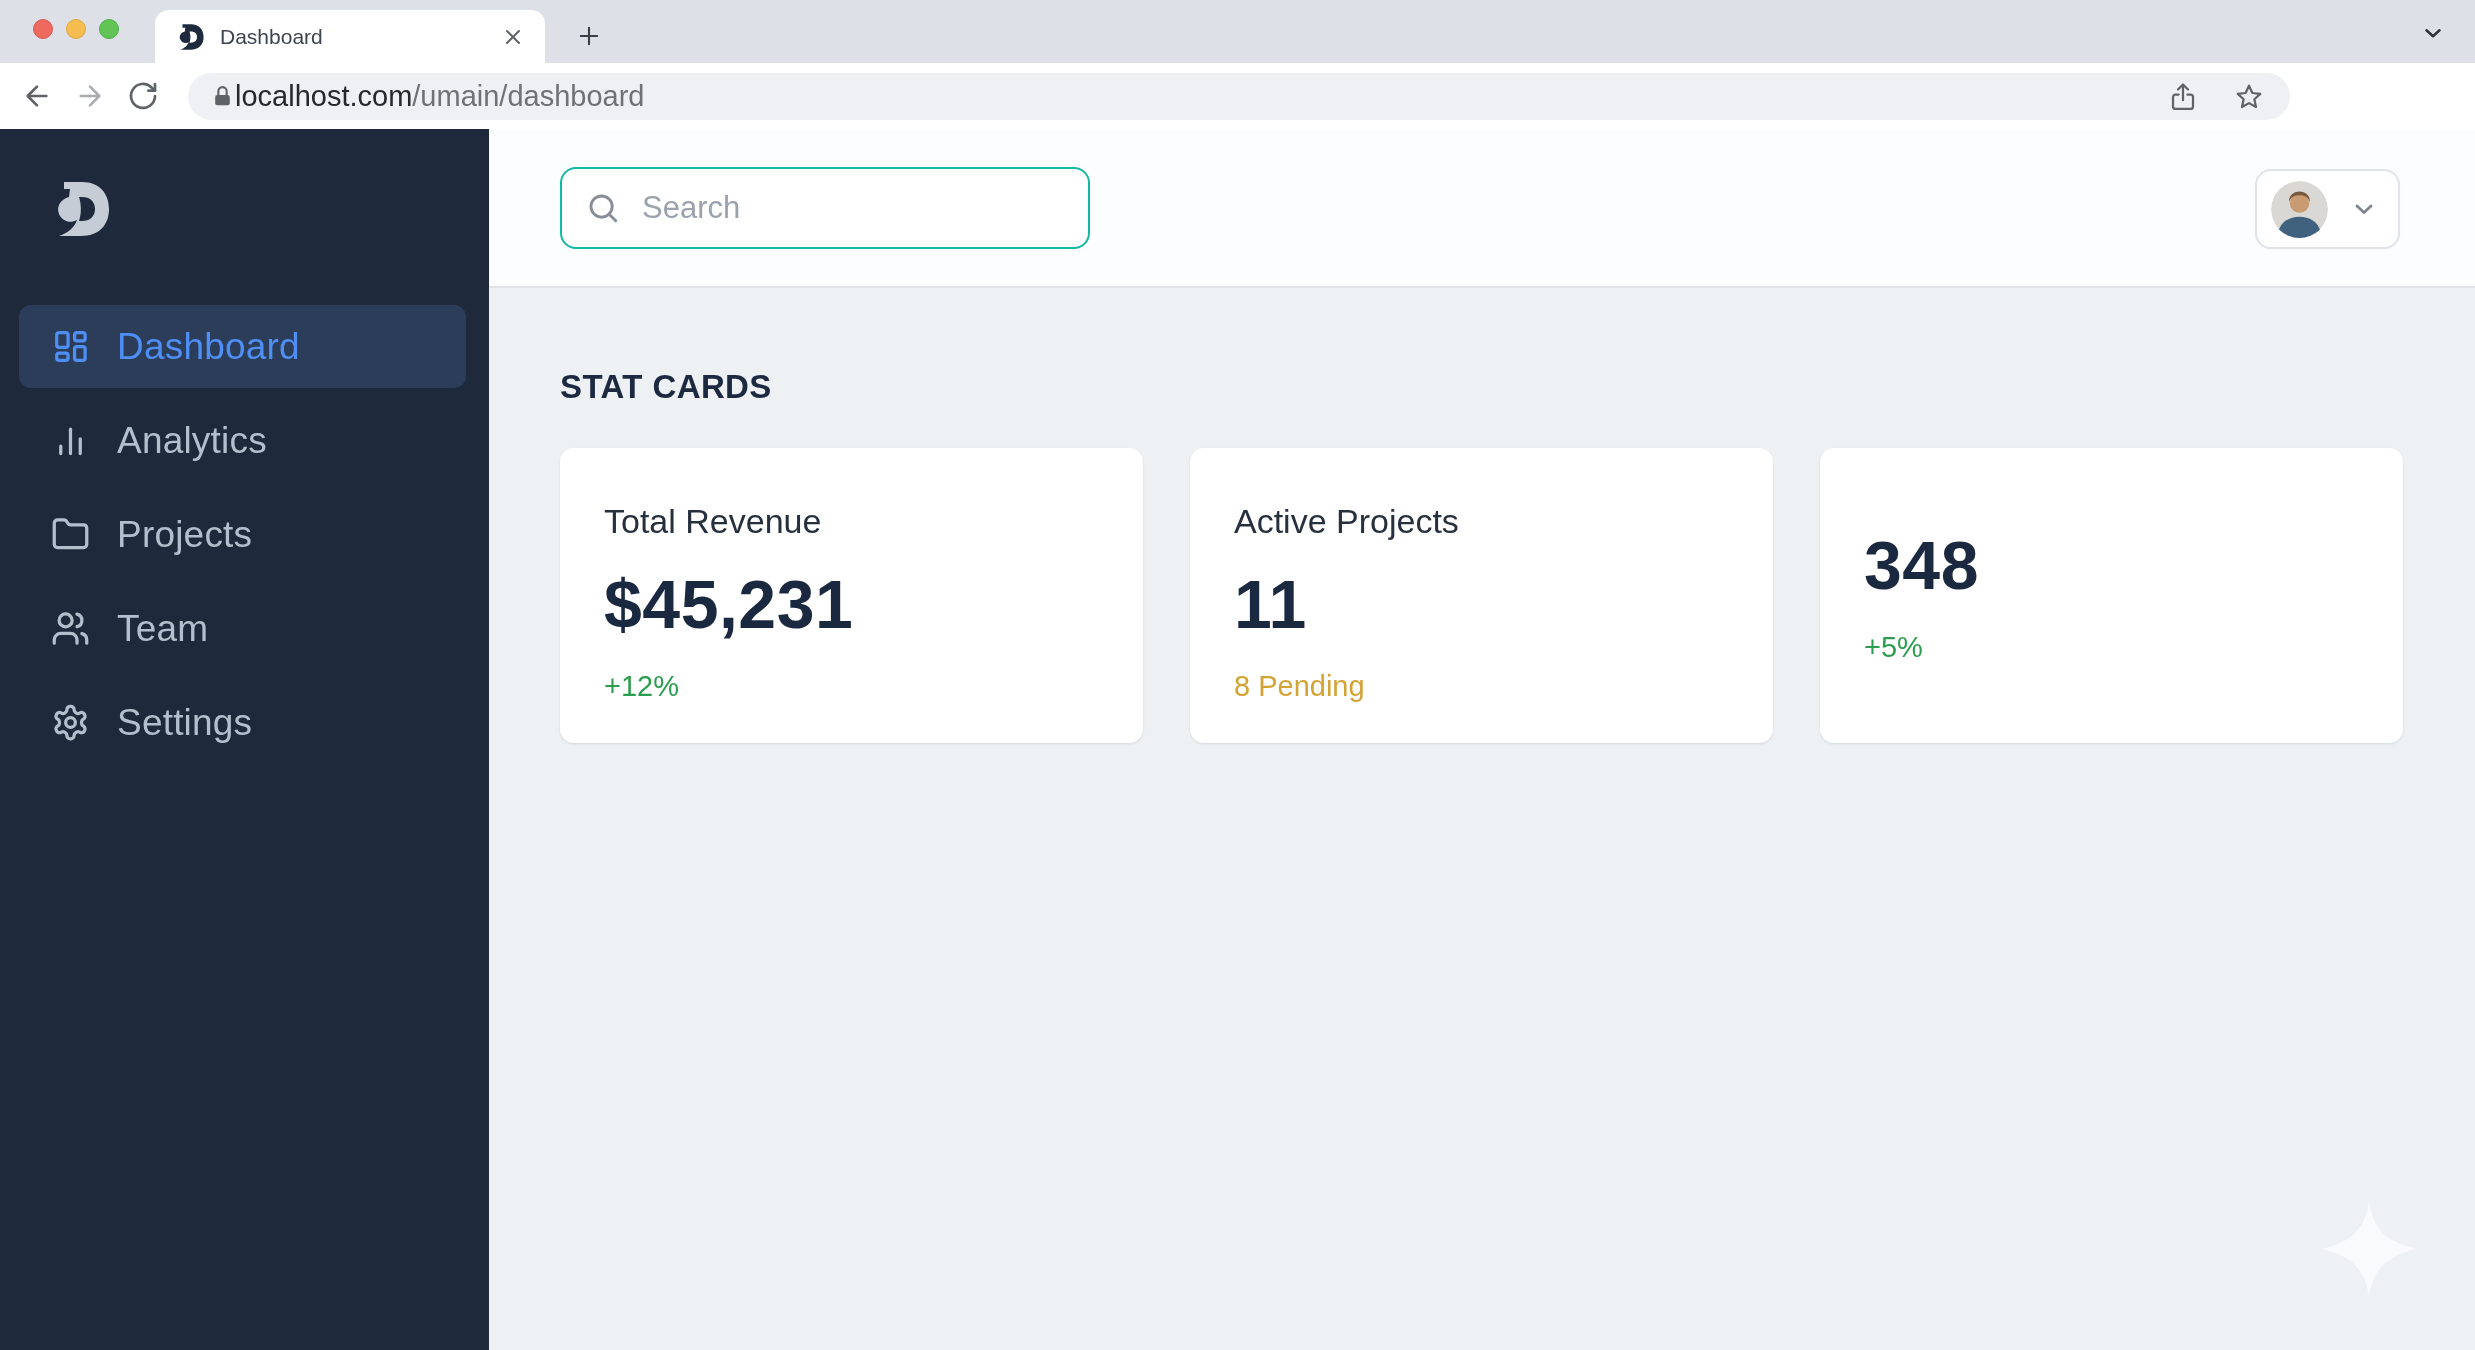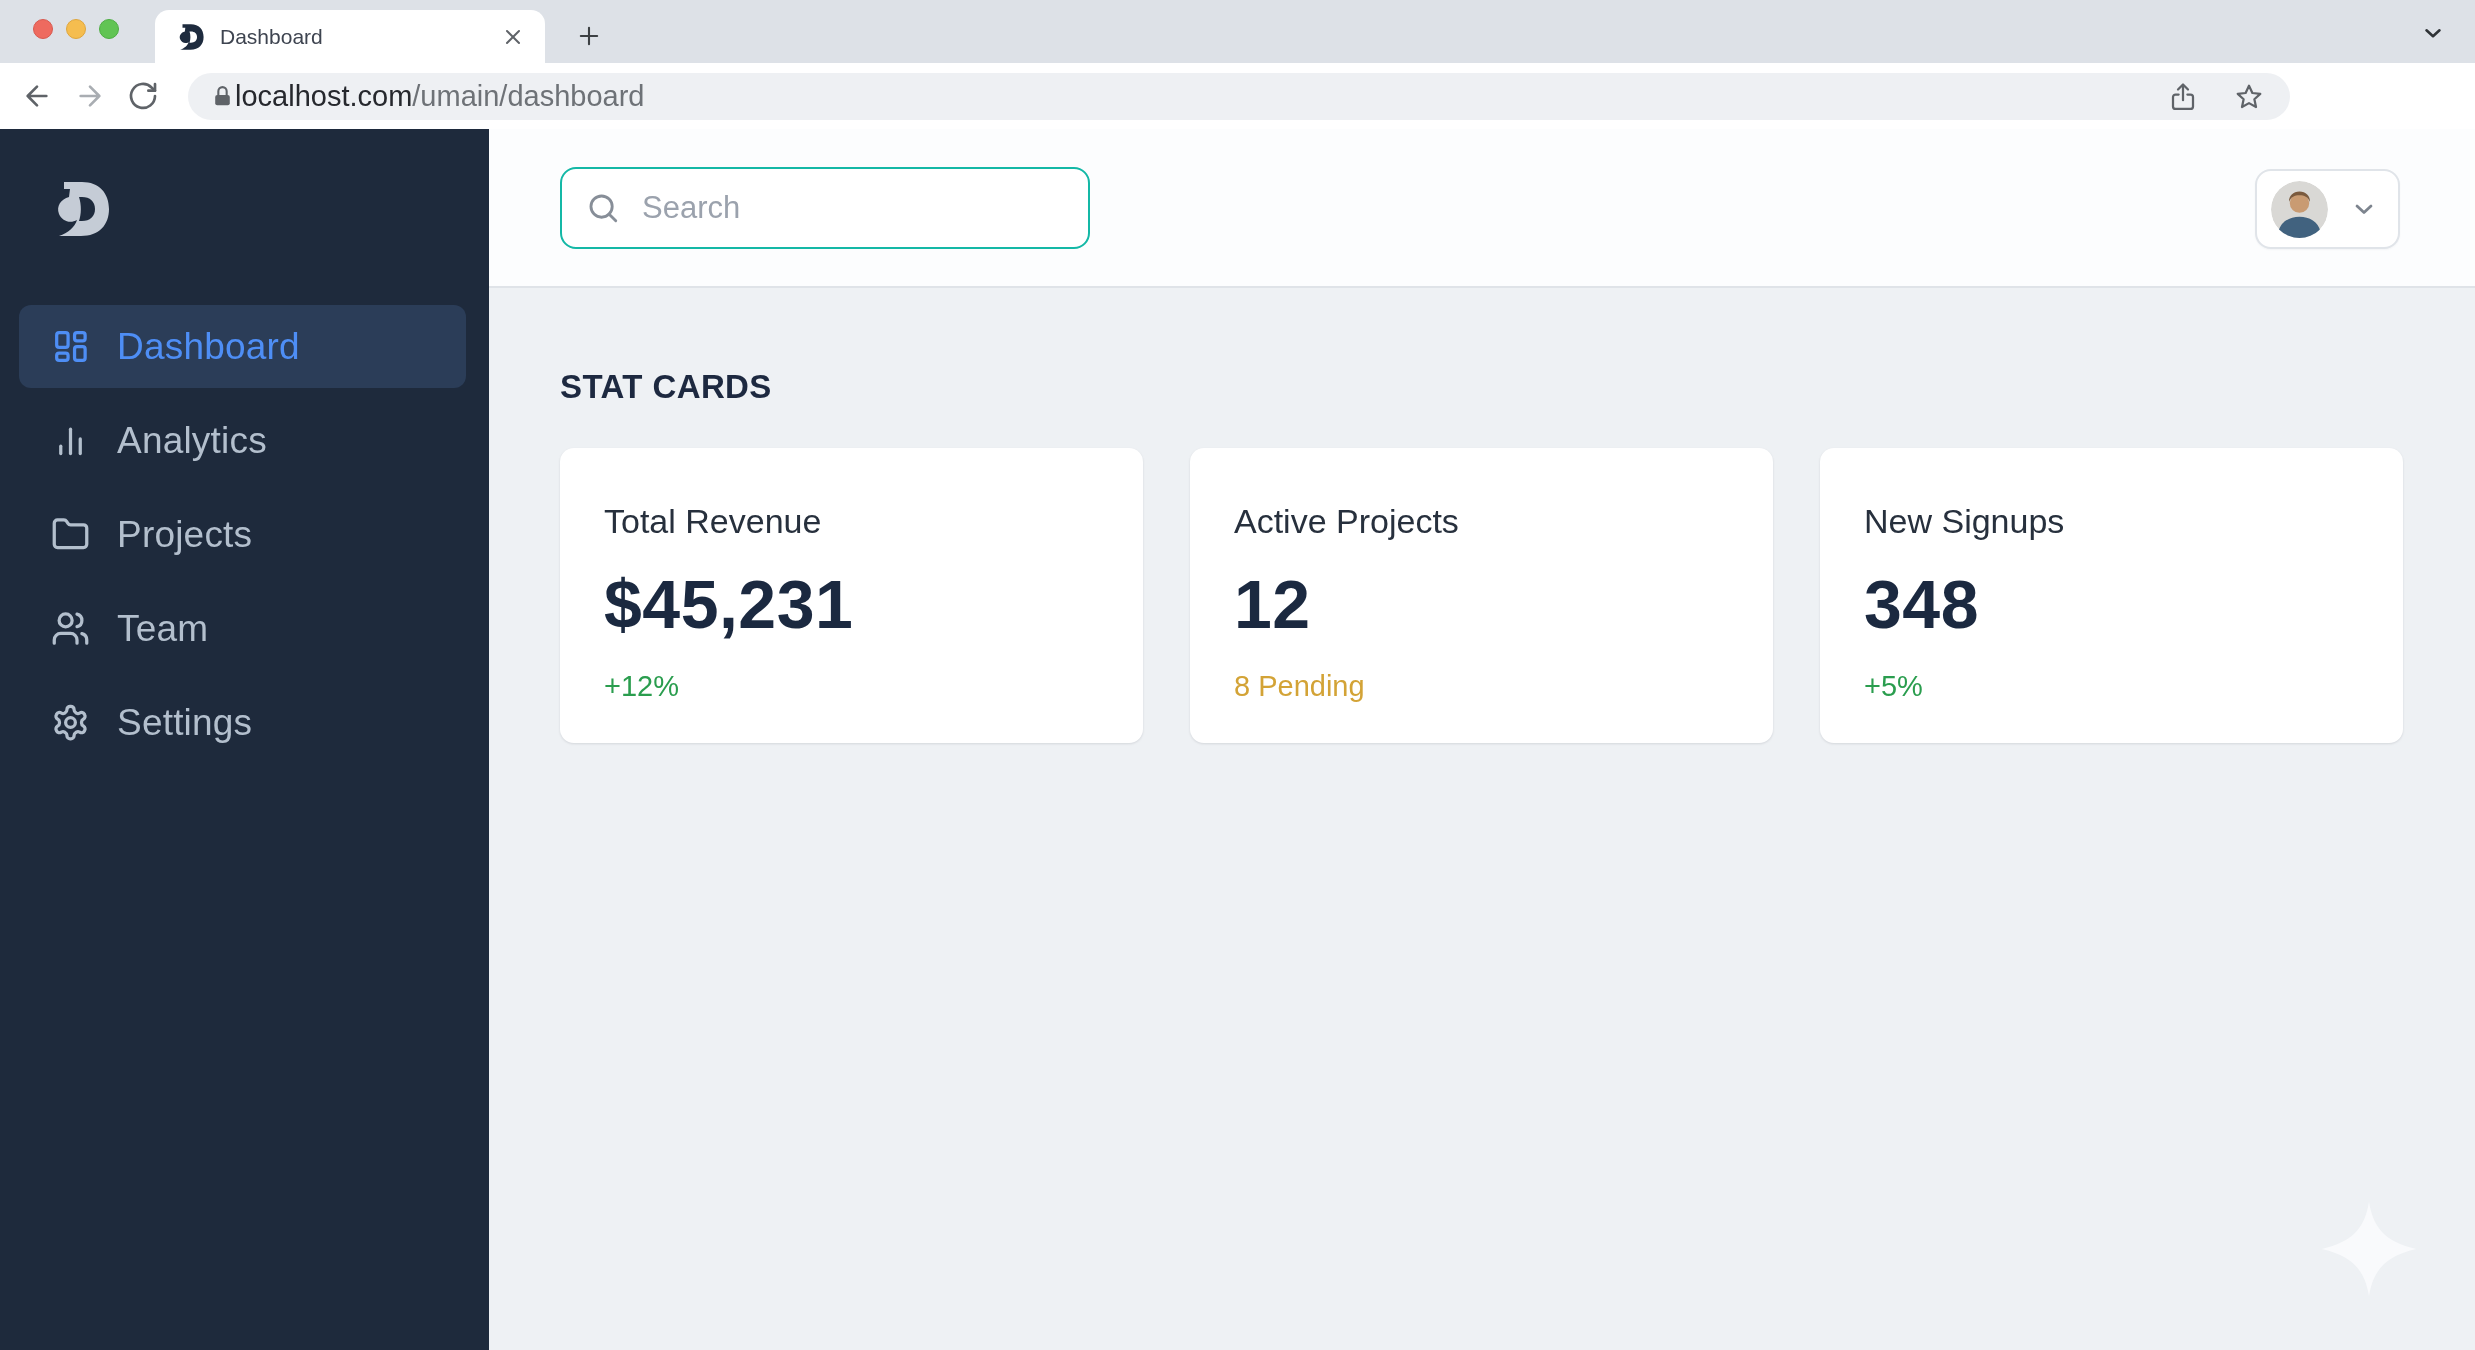--- a/index.html
+++ b/index.html
@@ -260,25 +260,24 @@
         <div class="section-title">STAT CARDS</div>
 
         <div class="cards">
           <div class="card">
             <div class="card-title">Total Revenue</div>
             <div class="card-value">$45,231</div>
             <div class="card-delta delta-green">+12%</div>
           </div>
           <div class="card">
             <div class="card-title">Active Projects</div>
-            <div class="card-value">12</div>
+            <div class="card-value">11</div>
             <div class="card-delta delta-amber">8 Pending</div>
           </div>
           <div class="card">
-            <div class="card-title">New Signups</div>
             <div class="card-value">348</div>
             <div class="card-delta delta-green">+5%</div>
           </div>
         </div>
 
         <svg class="sparkle" viewBox="0 0 100 100" fill="currentColor">
           <path d="M50 2c4.5 27 17 40.5 48 48-31 7.5-43.5 21-48 48-4.5-27-17-40.5-48-48 31-7.5 43.5-21 48-48Z"></path>
         </svg>
       </div>
     </div>

